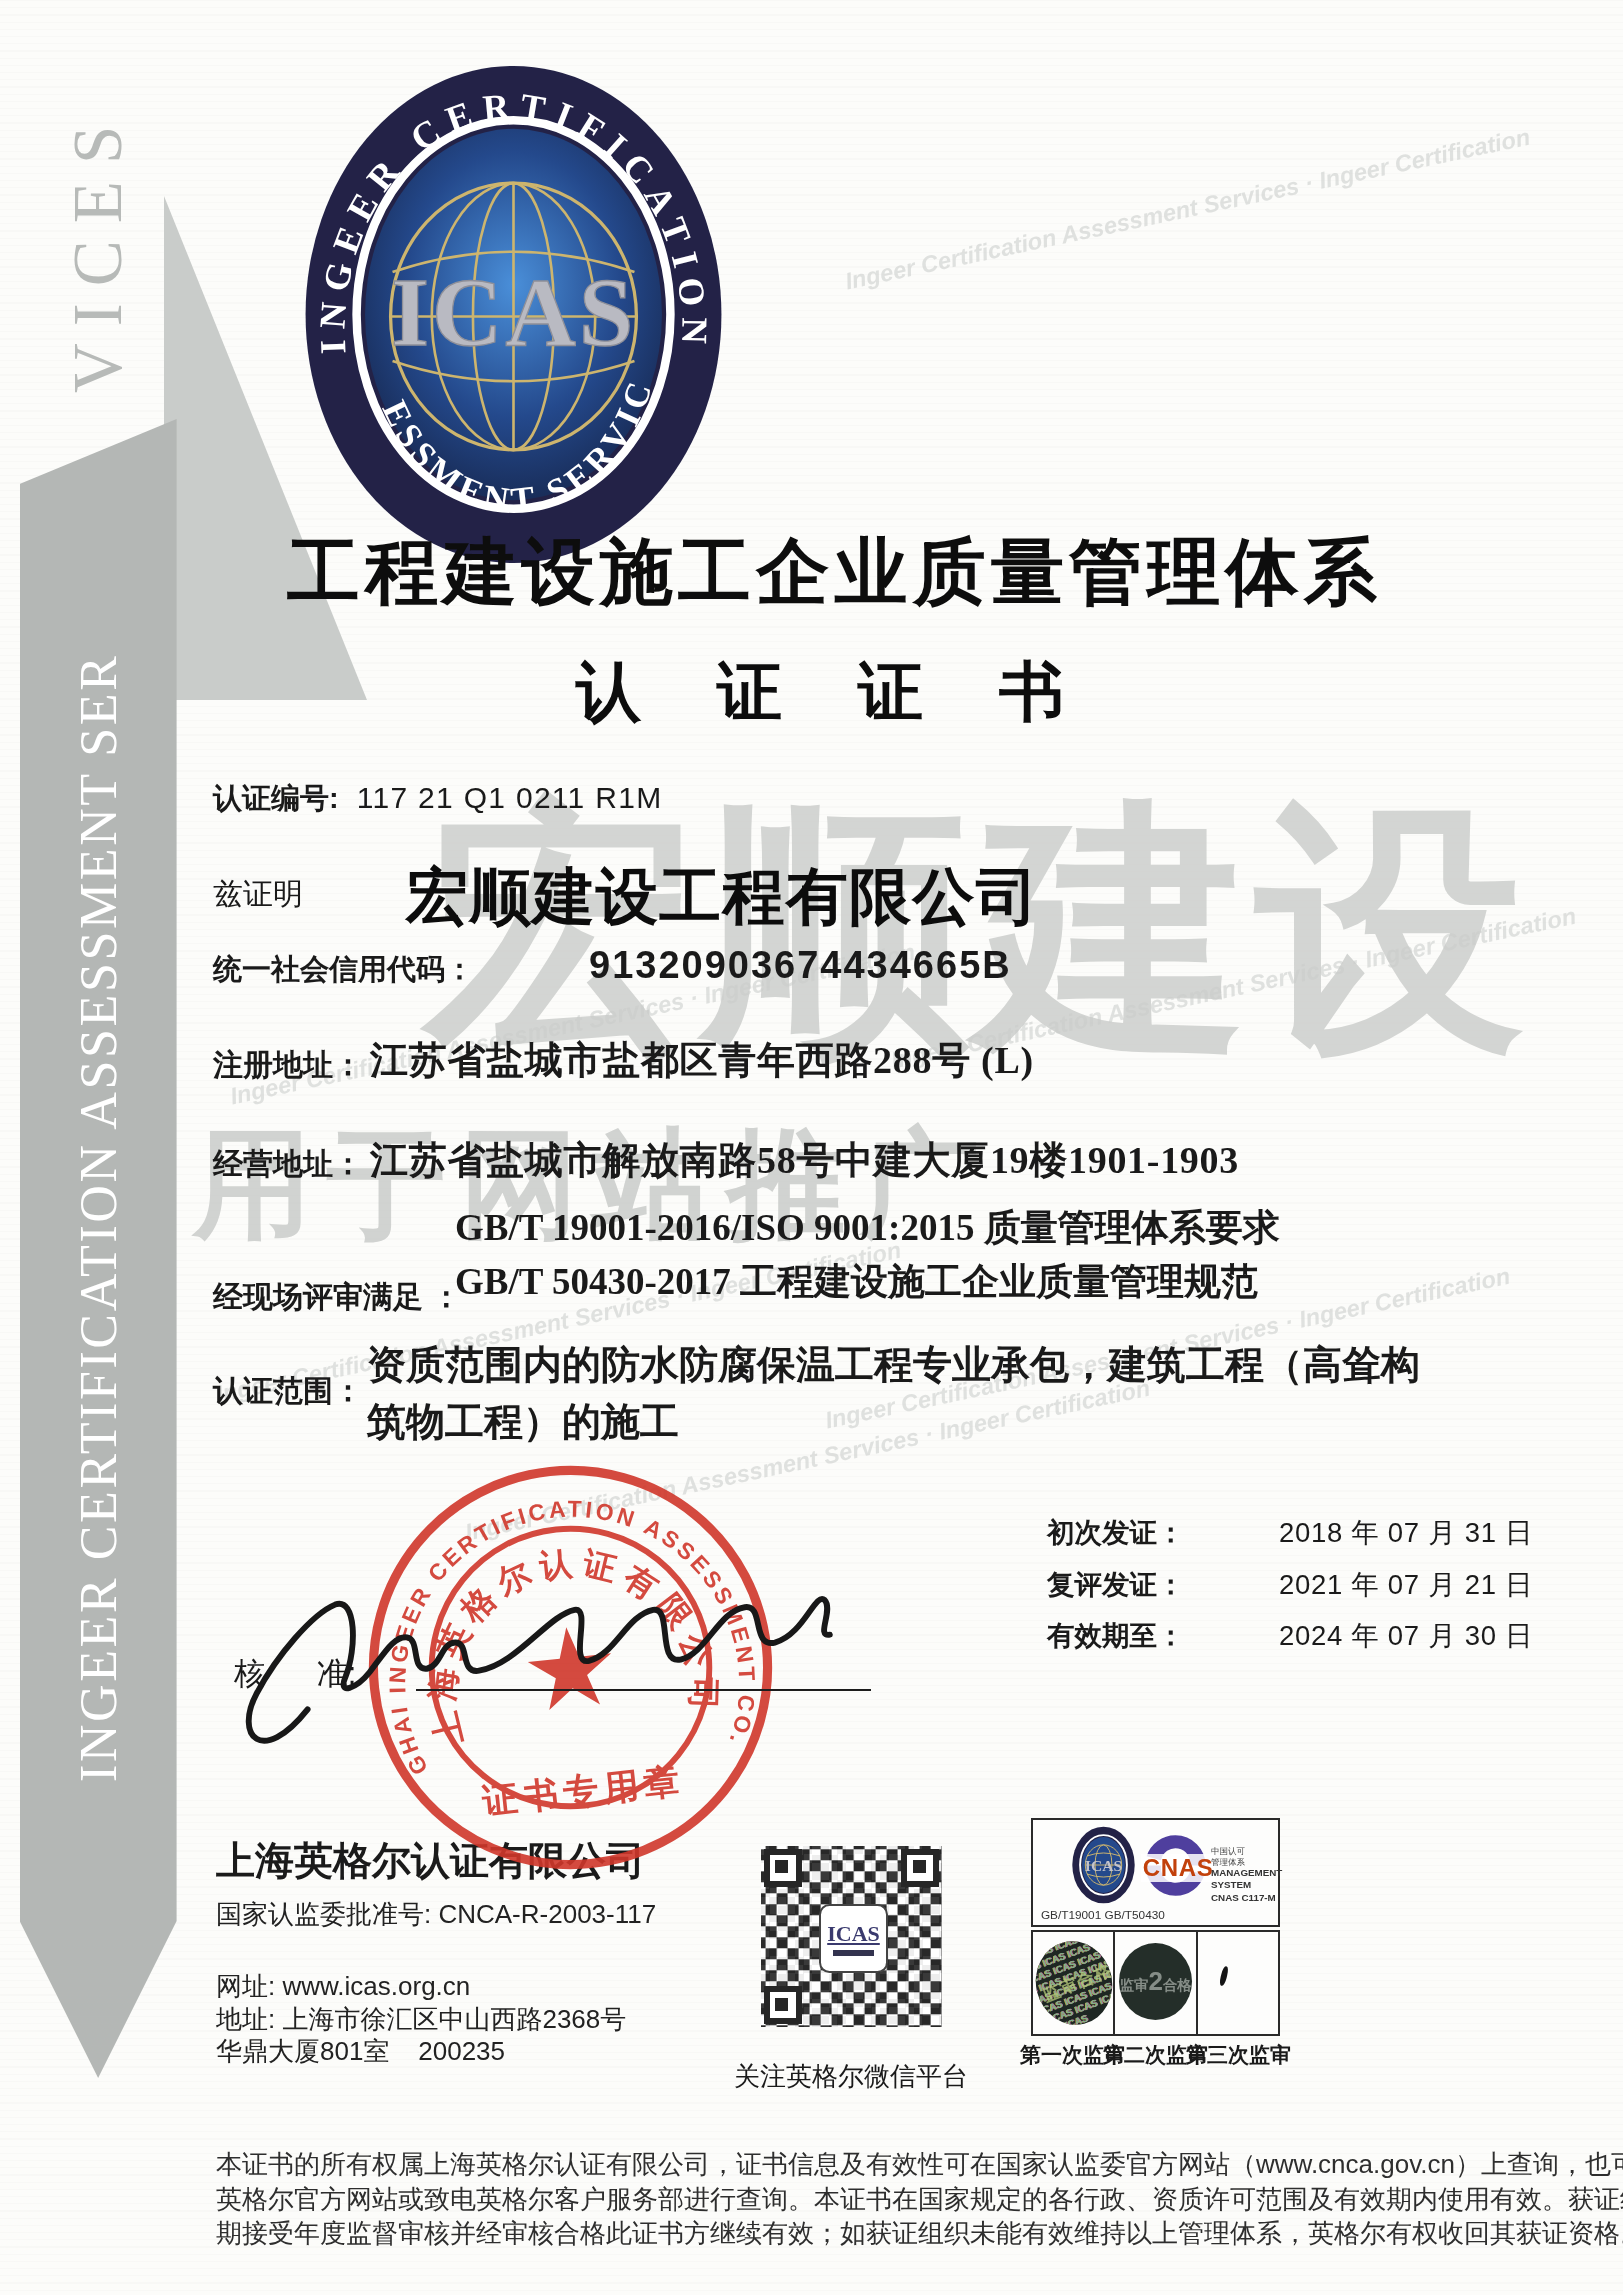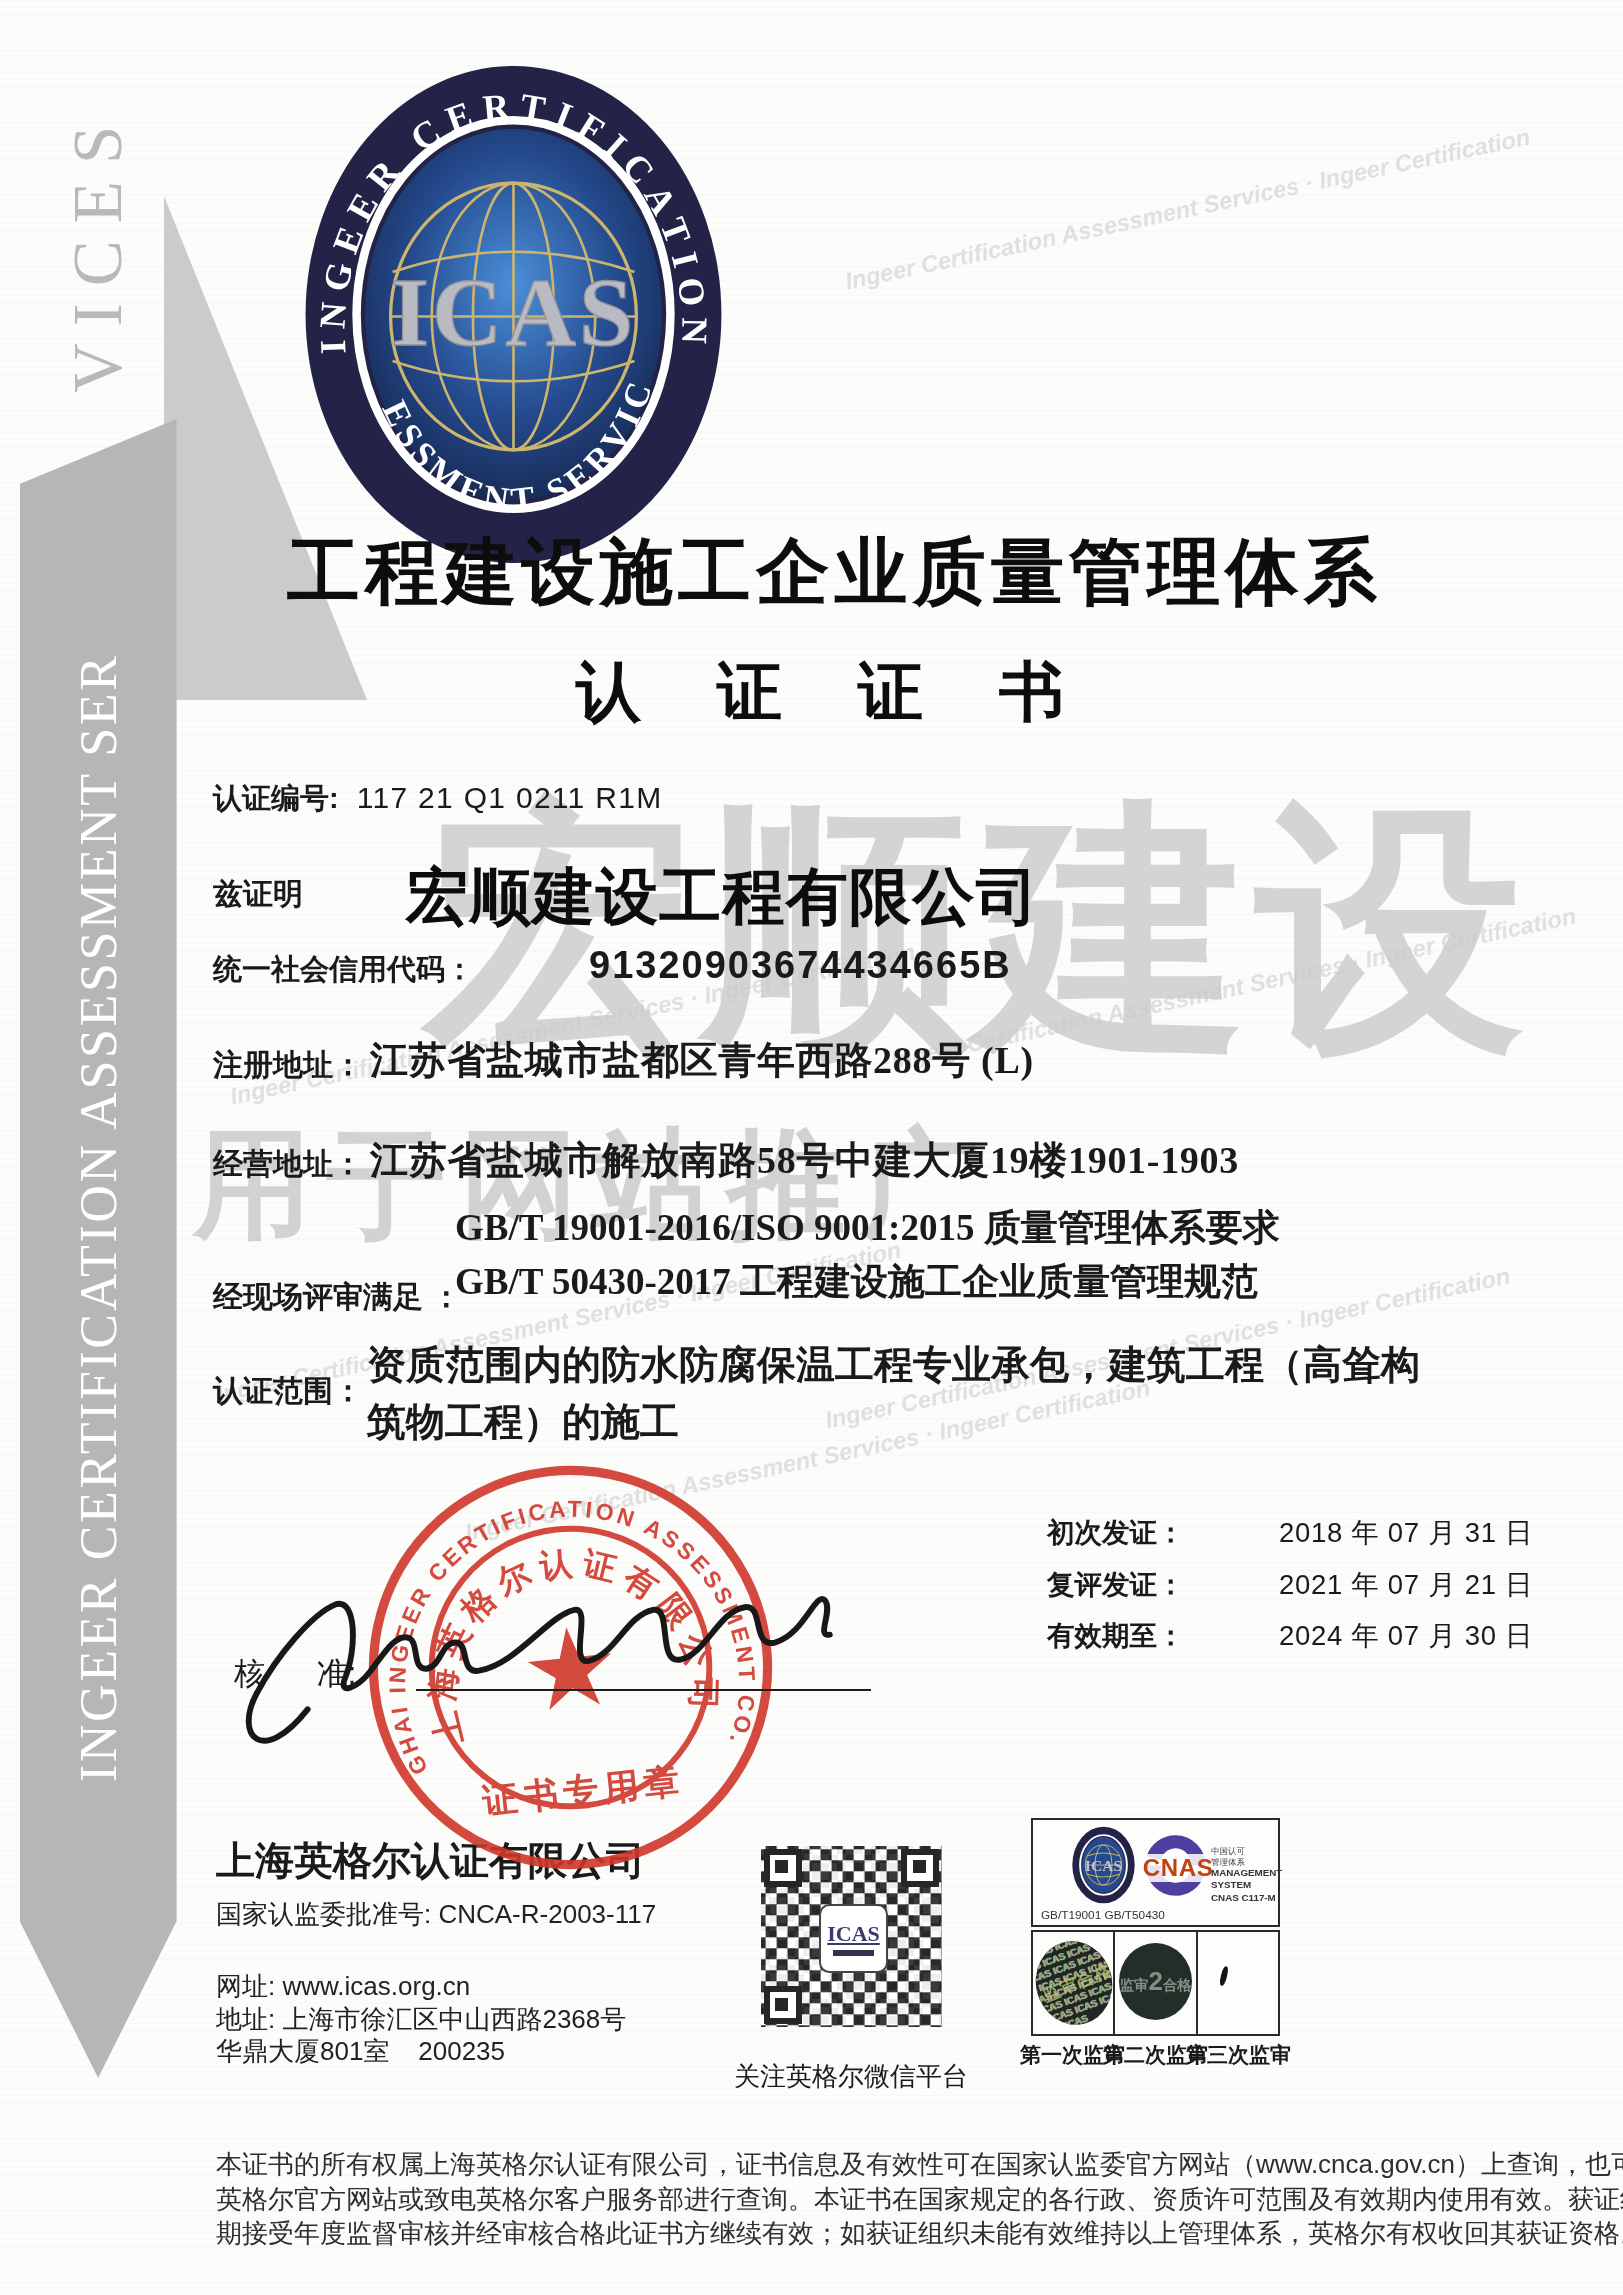--- a/index.html
+++ b/index.html
@@ -60,21 +60,21 @@
     position:absolute; left:183px; top:524px; width:1303px; text-align:center;
     font-size:73px; font-weight:bold; letter-spacing:5.2px; color:#0d0d0d; z-index:3;
     font-family:"Liberation Sans","DejaVu Sans",sans-serif;
   }
   .title2{
     position:absolute; left:183px; top:648px; width:1303px; text-align:center;
     font-size:65px; font-weight:bold; letter-spacing:29px; color:#0d0d0d; z-index:3;
   }
   .certno{position:absolute; left:213px; top:779px; z-index:3; font-size:29px; font-weight:bold;}
   .certno .val{font-weight:normal; font-size:30px; letter-spacing:1.3px; margin-left:18px;}
-  .zhengming{position:absolute; left:213px; top:874px; font-size:30px; font-weight:bold; z-index:3;}
+  .zhengming{position:absolute; left:213px; top:874px; font-size:30px; font-weight:normal; z-index:3;}
   .company{
     position:absolute; left:406px; top:855px; font-size:62px; font-weight:bold; letter-spacing:1.3px;
     font-family:"Liberation Serif","DejaVu Serif",serif; color:#0c0c0c; z-index:3;
   }
   .credit-label{position:absolute; left:213px; top:950px; font-size:29px; font-weight:bold; z-index:3;}
   .credit-val{position:absolute; left:589px; top:944px; font-size:38px; font-weight:bold; letter-spacing:2px; z-index:3;}
   .addr-label{position:absolute; left:213px; font-size:30px; font-weight:bold; z-index:3;}
   .addr-val{position:absolute; left:370px; font-size:38px; font-weight:bold; letter-spacing:0.7px; z-index:3;
     font-family:"Liberation Serif","DejaVu Serif",serif;}
   .std-label{position:absolute; left:213px; top:1277px; font-size:30px; font-weight:bold; z-index:3;}

